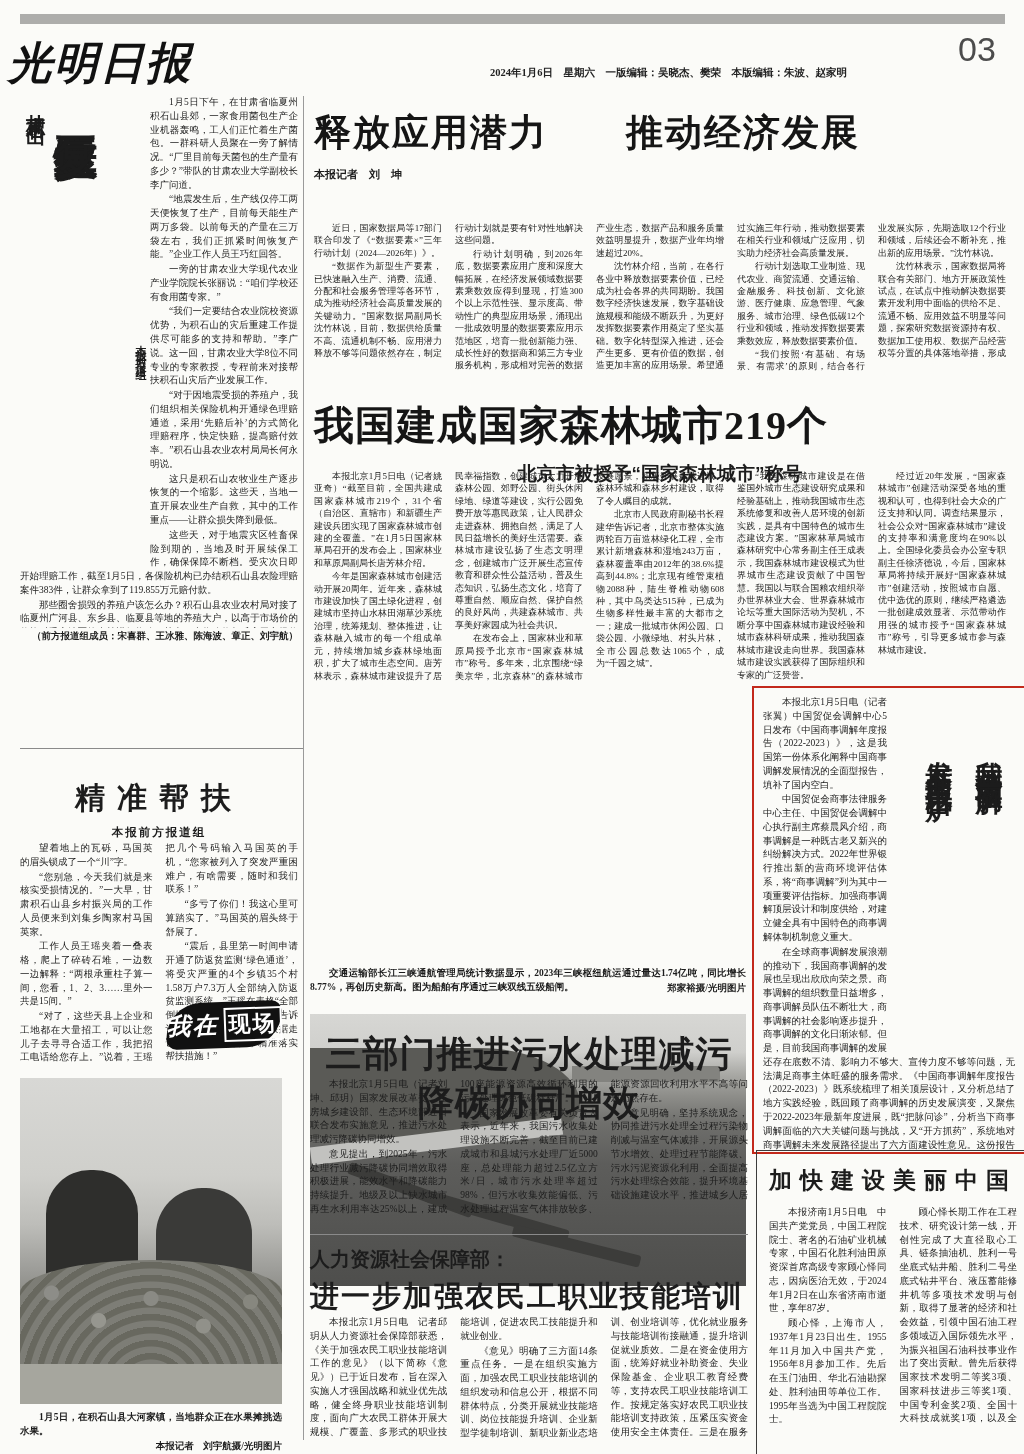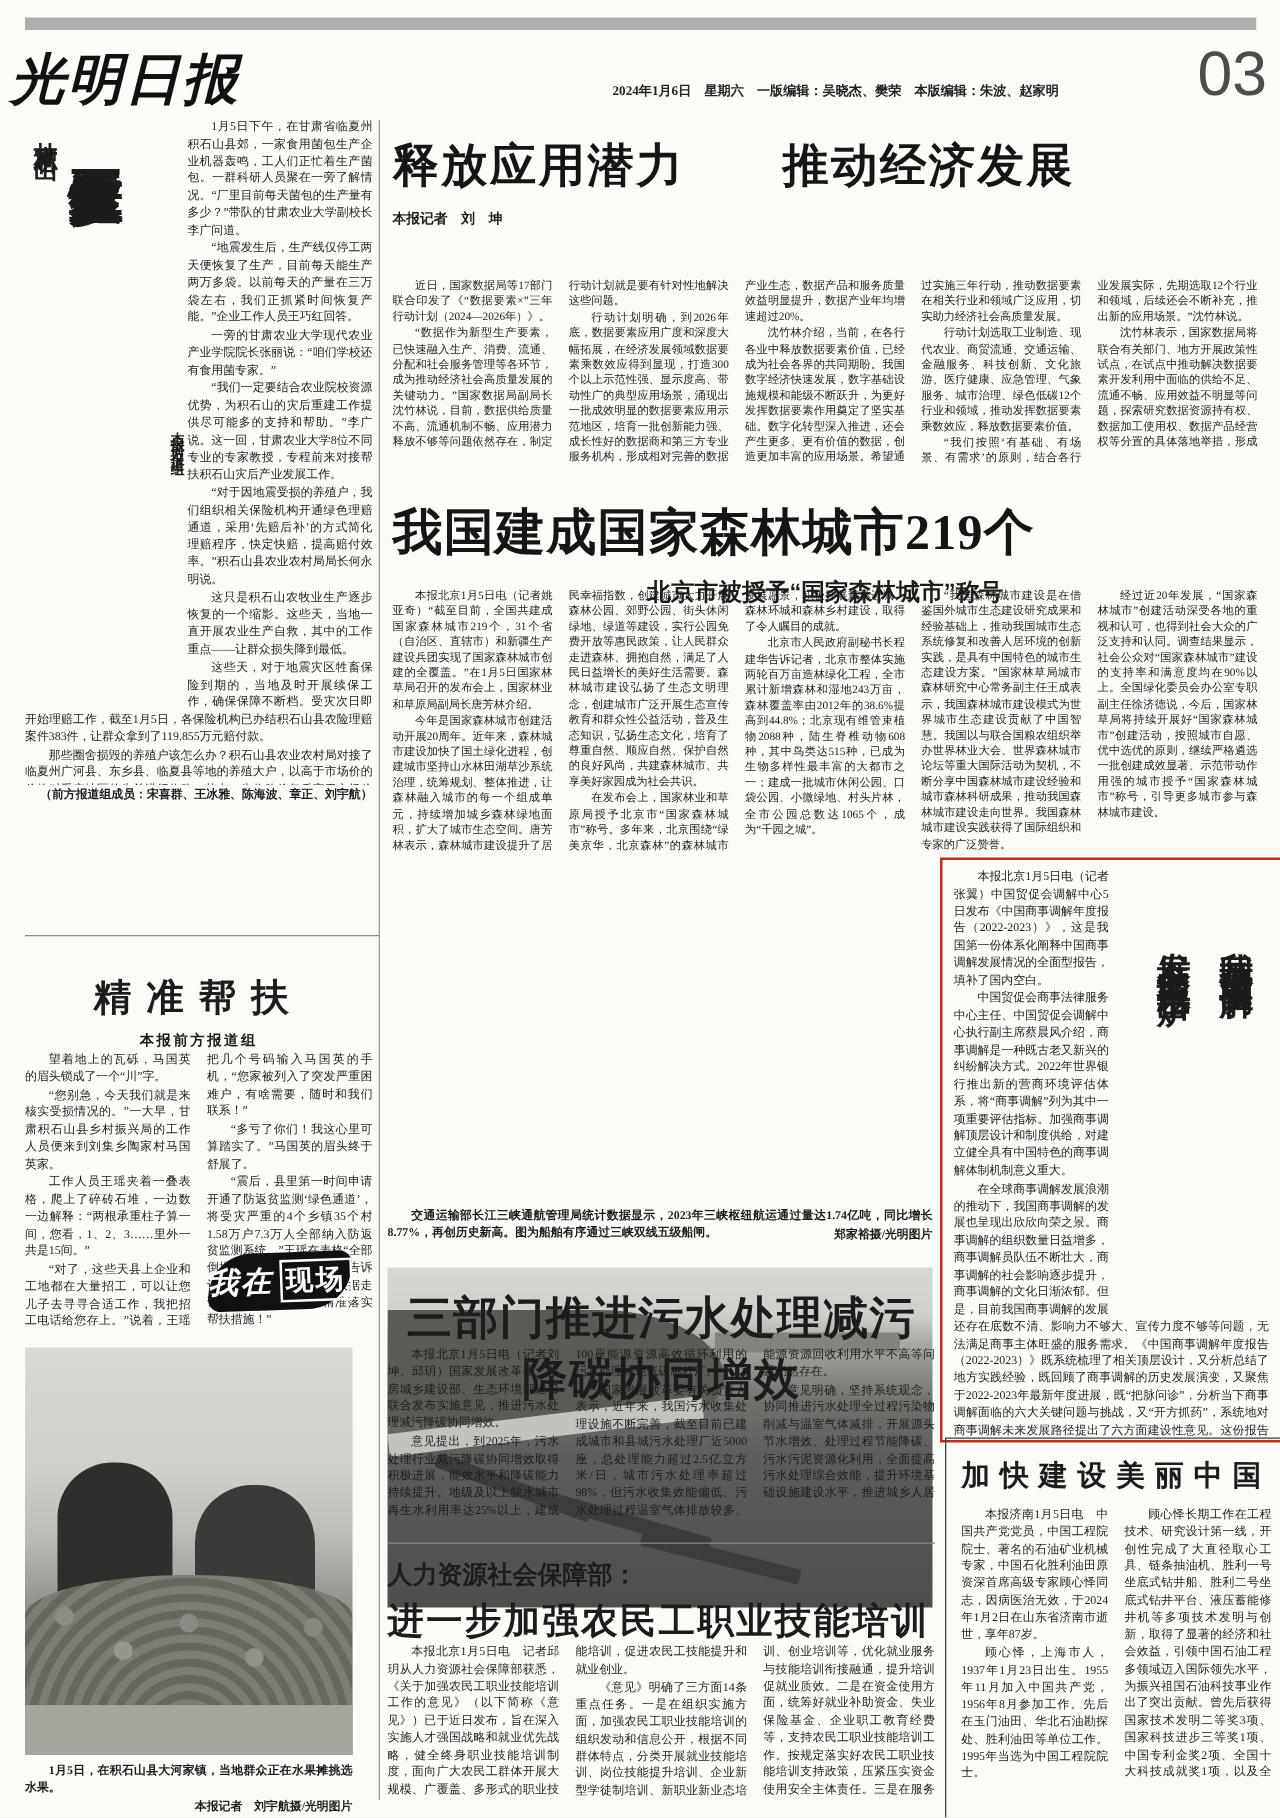--- a/index.html
+++ b/index.html
@@ -16,21 +16,21 @@
   .v{writing-mode:vertical-rl;}
   .rule-h{background:#8a8a8a;height:1px;}
   .rule-v{background:#9a9a9a;width:1px;}
   .credit{font-weight:bold;text-indent:0;text-align:right;}
 
   
   .topbar{background:#adadab;}
   .masthead{font-size:44px;font-weight:bold;font-style:italic;letter-spacing:2px;color:#111;}
   .dateline{font-size:10.5px;font-weight:bold;white-space:nowrap;color:#222;}
   .section-name{font-size:44px;font-weight:bold;color:#a2a2a0;letter-spacing:4px;}
-  .page-no{font-size:50px;color:#4c4c4c;font-family:"Liberation Sans",sans-serif;}
+  .page-no{font-size:34px;color:#4c4c4c;font-family:"Liberation Sans",sans-serif;}
 
   
   .nongmu-head{float:left;width:130px;height:462px;position:relative;}
   .nongmu-kicker{position:absolute;left:2px;top:2px;font-size:19px;font-weight:bold;letter-spacing:3px;}
   .nongmu-title{position:absolute;left:34px;top:6px;font-size:43px;font-weight:bold;line-height:1.02;}
   .nongmu-byline{position:absolute;right:2px;top:240px;font-size:11px;font-weight:bold;letter-spacing:4px;}
 
   .jz-title{font-size:30px;font-weight:bold;text-align:center;letter-spacing:12px;}
   .jz-byline{font-size:11.5px;font-weight:bold;text-align:center;letter-spacing:2px;margin-top:6px;}
 

